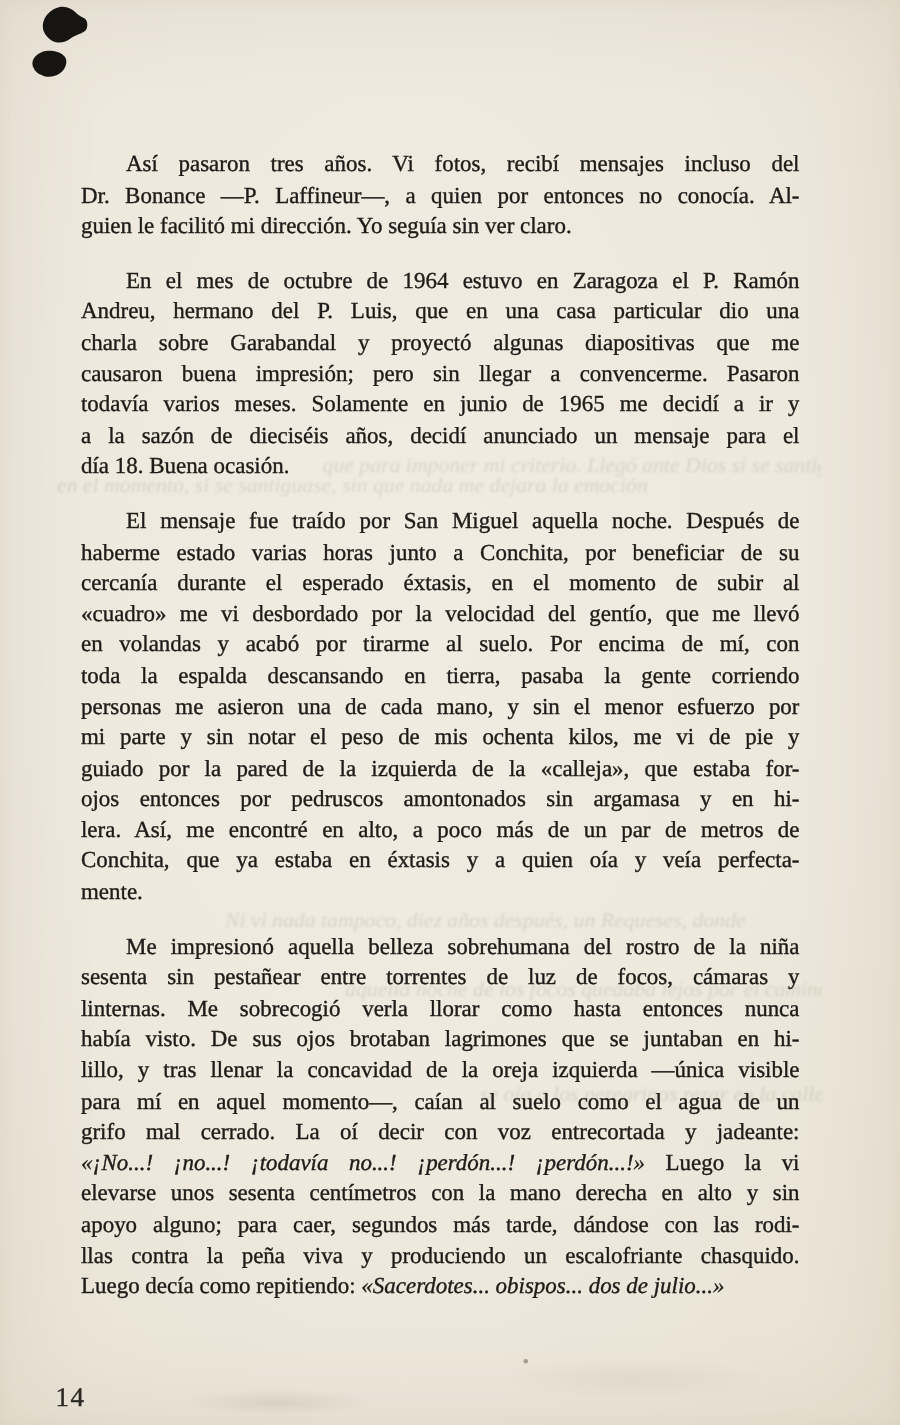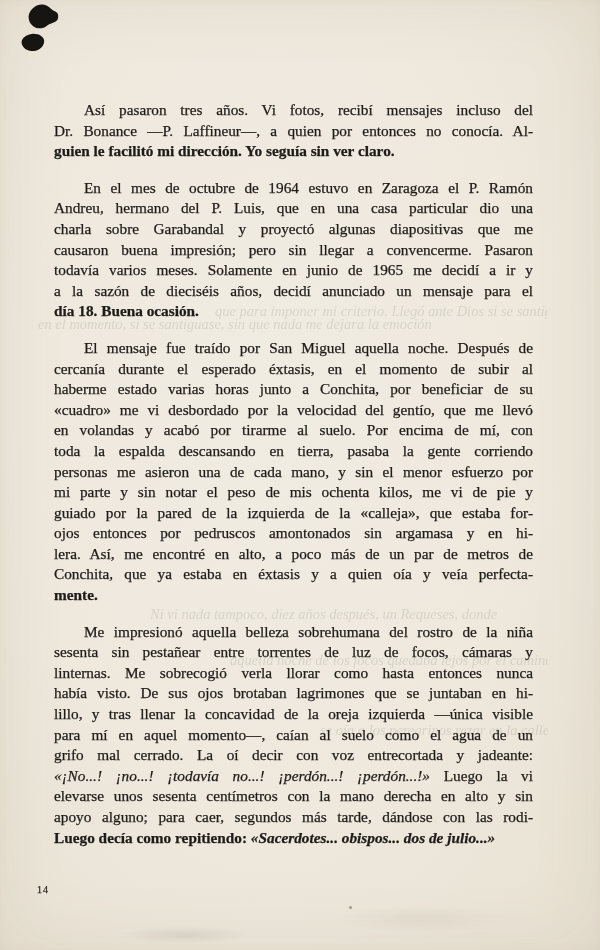--- a/index.html
+++ b/index.html
@@ -19,26 +19,26 @@
     font-size: 15.3px; line-height: 20.6px; color: #1e1c19;
     -webkit-text-stroke: 0.25px #1e1c19;
   }
   .paragraph { margin: 16px; }
   .paragraph + .paragraph { margin-top: 6px; }
   .line {
     text-align: justify; text-align-last: justify;
     height: 20.6px; overflow: hidden;
   }
   .line.first { text-indent: 30px; }
-  .line.last { text-align-last: left; font-weight: bold; }
+  .line.last { text-align-last: left; }
   .line em { font-style: italic; }
   
   .page-number {
-    position: absolute; left: 37px; top: 884px;
-    font-size: 10px; color: #2b2823; letter-spacing: 1px;
+    position: absolute; left: 37px; top: 921px;
+    font-size: 18px; color: #2b2823; letter-spacing: 1px;
     -webkit-text-stroke: 0.25px #2b2823;
   }
   
   .ink-mark { position: absolute; }
   .ink-mark-1 { left: 26px; top: 3px; transform: rotate(-6deg); }
   .ink-mark-2 { left: 19px; top: 33px; transform: rotate(4deg); }
   
   .bleed-layer { position: absolute; left: 0; top: 0; width: 600px; height: 950px; }
   .bleed {
     position: absolute; height: 17px; overflow: hidden;
@@ -91,22 +91,22 @@
         <div class="line first"><span>En el mes de octubre de 1964 estuvo en Zaragoza el P. Ramón</span></div>
         <div class="line"><span>Andreu, hermano del P. Luis, que en una casa particular dio una</span></div>
         <div class="line"><span>charla sobre Garabandal y proyectó algunas diapositivas que me</span></div>
         <div class="line"><span>causaron buena impresión; pero sin llegar a convencerme. Pasaron</span></div>
         <div class="line"><span>todavía varios meses. Solamente en junio de 1965 me decidí a ir y</span></div>
         <div class="line"><span>a la sazón de dieciséis años, decidí anunciado un mensaje para el</span></div>
         <div class="line last"><span>día 18. Buena ocasión.</span></div>
       </div>
       <div class="paragraph">
         <div class="line first"><span>El mensaje fue traído por San Miguel aquella noche. Después de</span></div>
+        <div class="line"><span>haberme estado varias horas junto a Conchita, por beneficiar de su</span></div>
         <div class="line"><span>cercanía durante el esperado éxtasis, en el momento de subir al</span></div>
-        <div class="line"><span>haberme estado varias horas junto a Conchita, por beneficiar de su</span></div>
         <div class="line"><span>«cuadro» me vi desbordado por la velocidad del gentío, que me llevó</span></div>
         <div class="line"><span>en volandas y acabó por tirarme al suelo. Por encima de mí, con</span></div>
         <div class="line"><span>toda la espalda descansando en tierra, pasaba la gente corriendo</span></div>
         <div class="line"><span>personas me asieron una de cada mano, y sin el menor esfuerzo por</span></div>
         <div class="line"><span>mi parte y sin notar el peso de mis ochenta kilos, me vi de pie y</span></div>
         <div class="line"><span>guiado por la pared de la izquierda de la «calleja», que estaba for-</span></div>
         <div class="line"><span>ojos entonces por pedruscos amontonados sin argamasa y en hi-</span></div>
         <div class="line"><span>lera. Así, me encontré en alto, a poco más de un par de metros de</span></div>
         <div class="line"><span>Conchita, que ya estaba en éxtasis y a quien oía y veía perfecta-</span></div>
         <div class="line last"><span>mente.</span></div>
@@ -115,20 +115,21 @@
         <div class="line first"><span>Me impresionó aquella belleza sobrehumana del rostro de la niña</span></div>
         <div class="line"><span>sesenta sin pestañear entre torrentes de luz de focos, cámaras y</span></div>
         <div class="line"><span>linternas. Me sobrecogió verla llorar como hasta entonces nunca</span></div>
         <div class="line"><span>había visto. De sus ojos brotaban lagrimones que se juntaban en hi-</span></div>
         <div class="line"><span>lillo, y tras llenar la concavidad de la oreja izquierda —única visible</span></div>
         <div class="line"><span>para mí en aquel momento—, caían al suelo como el agua de un</span></div>
         <div class="line"><span>grifo mal cerrado. La oí decir con voz entrecortada y jadeante:</span></div>
         <div class="line"><em>«¡No...! ¡no...! ¡todavía no...! ¡perdón...! ¡perdón...!»</em><span> Luego la vi</span></div>
         <div class="line"><span>elevarse unos sesenta centímetros con la mano derecha en alto y sin</span></div>
         <div class="line"><span>apoyo alguno; para caer, segundos más tarde, dándose con las rodi-</span></div>
+        <div class="line"><span>llas contra la peña viva y produciendo un escalofriante chasquido.</span></div>
         <div class="line last"><span>Luego decía como repitiendo: </span><em>«Sacerdotes... obispos... dos de julio...»</em></div>
       </div>
     </div>
 
   <div class="page-number">14</div>
 
   <div class="smudge smudge-bottom-left"></div>
   <div class="smudge smudge-bottom-mid"></div>
   <div class="smudge speck"></div>
 

